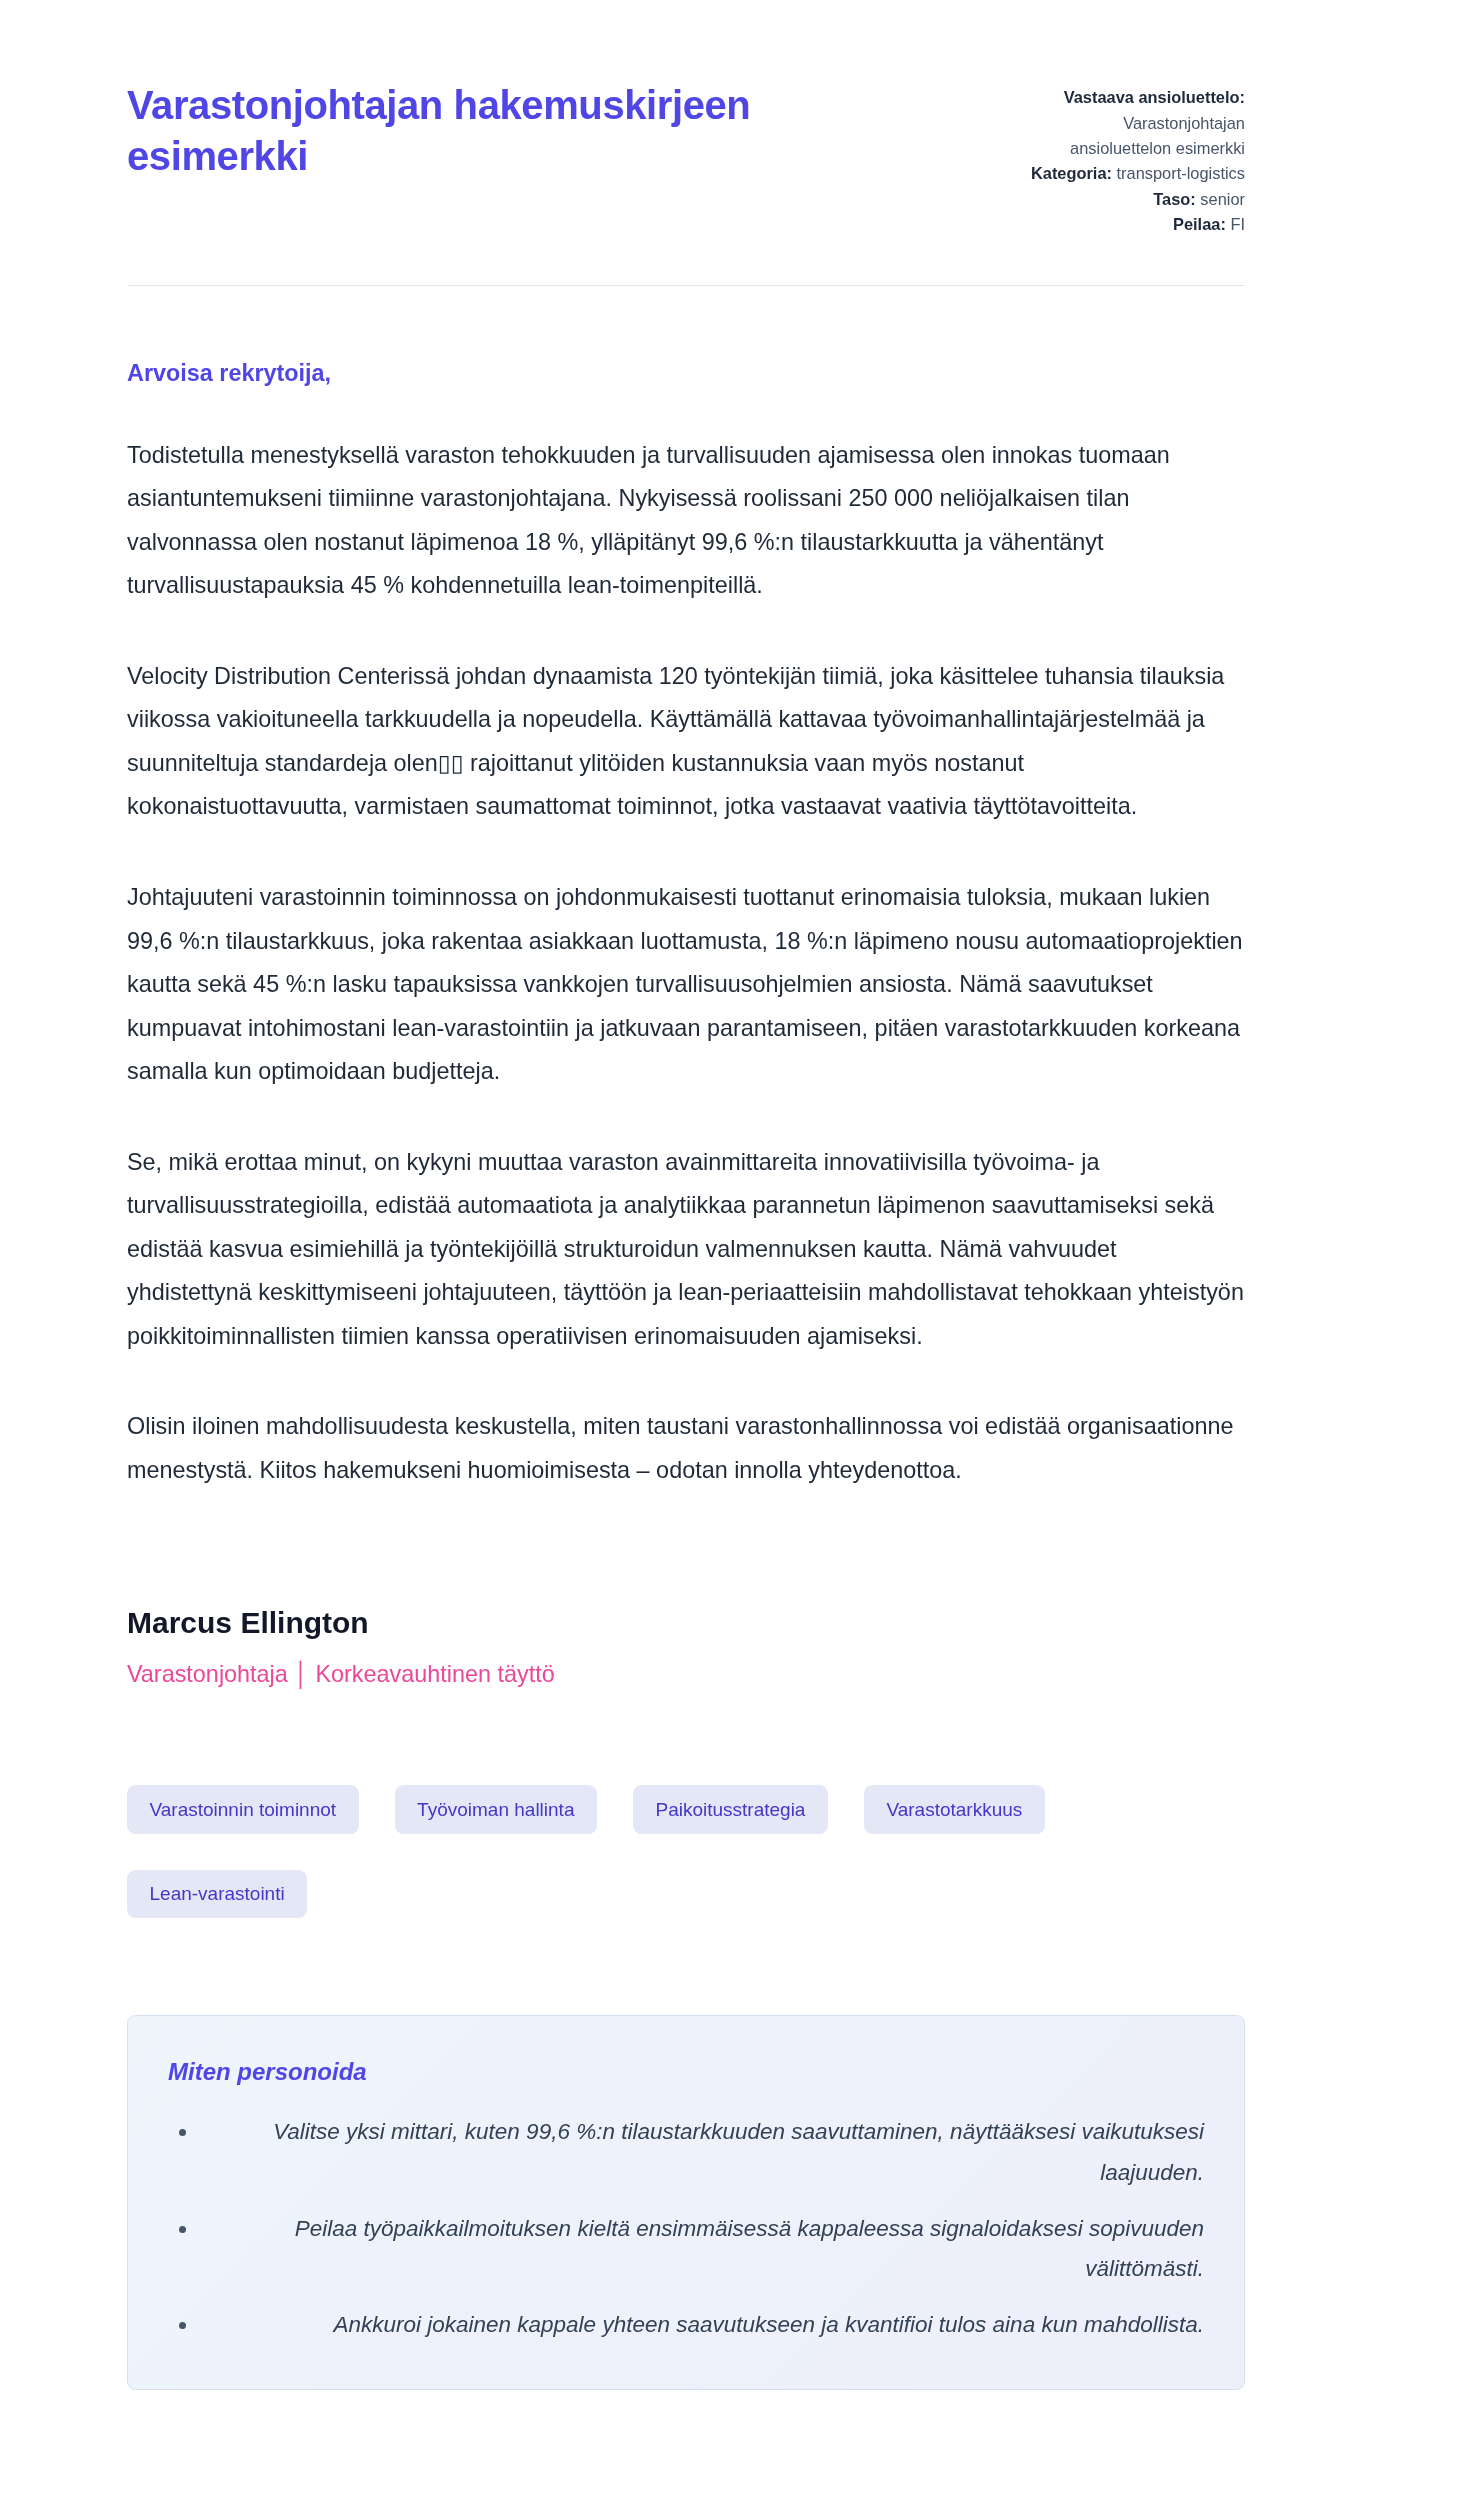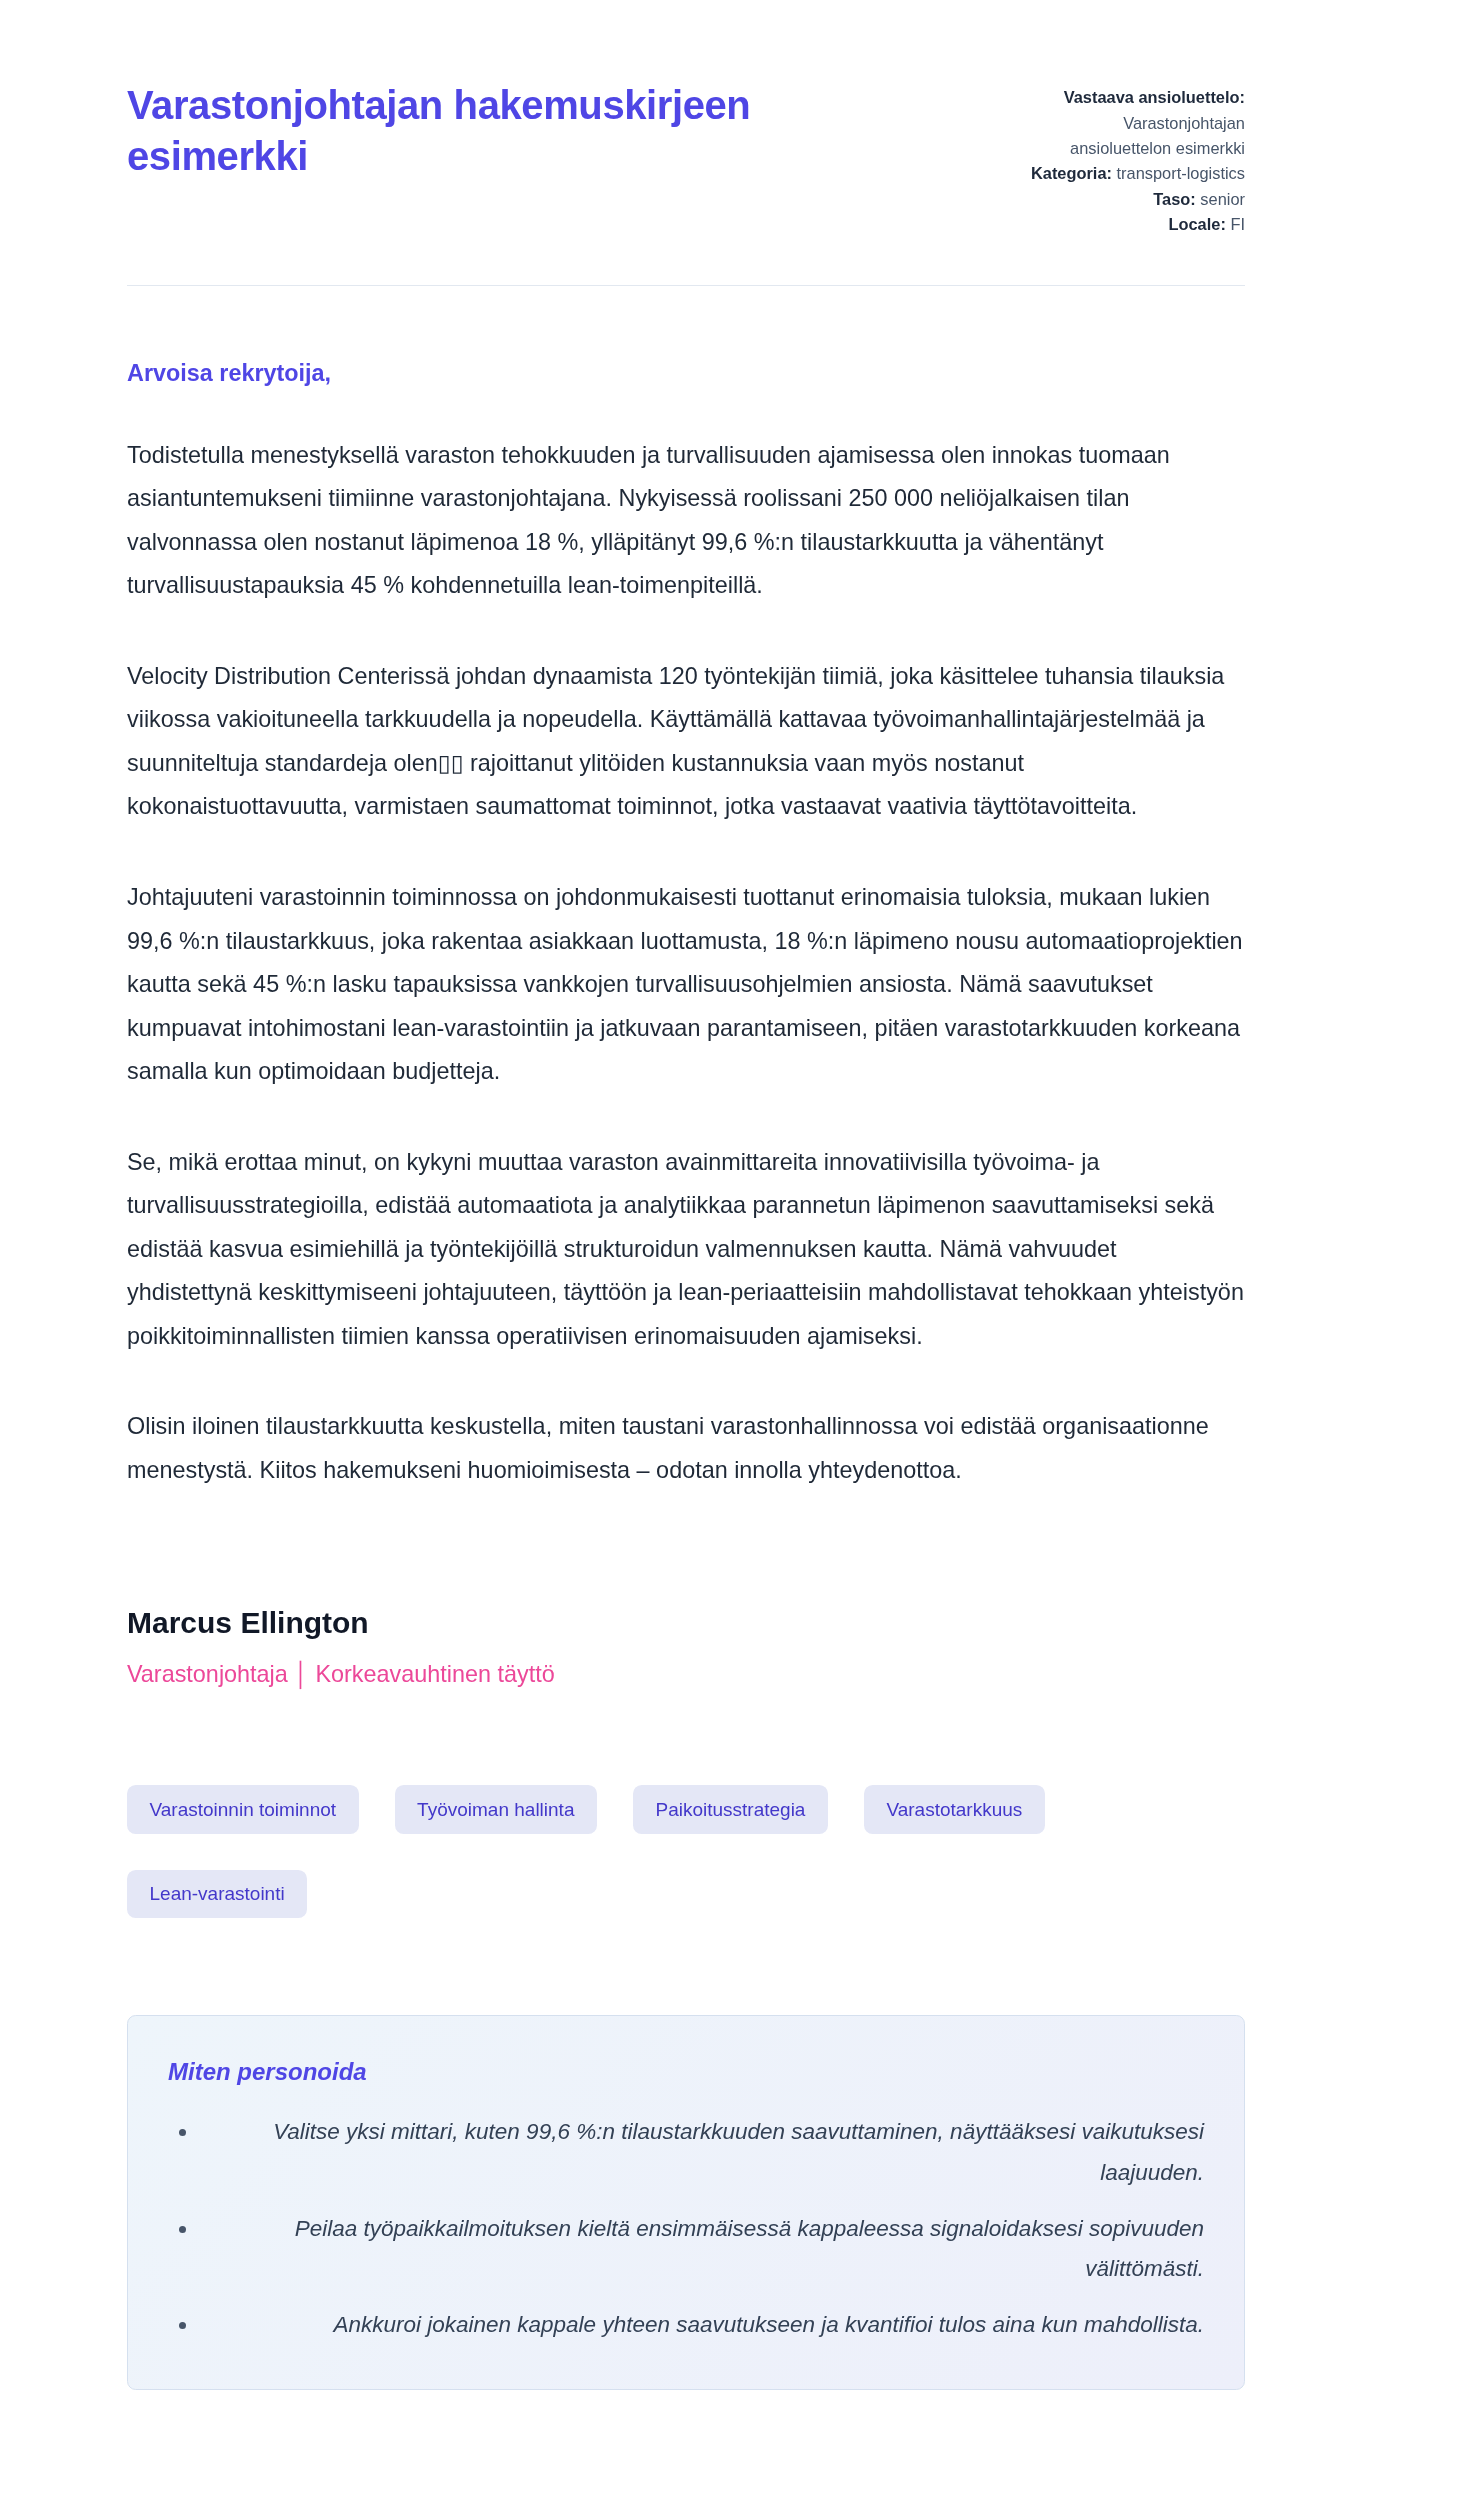--- a/index.html
+++ b/index.html
@@ -148,35 +148,35 @@
       </div>
       <div class="meta-row">
         <span class="meta-label">Kategoria:</span>
         <span class="meta-value">transport-logistics</span>
       </div>
       <div class="meta-row">
         <span class="meta-label">Taso:</span>
         <span class="meta-value">senior</span>
       </div>
       <div class="meta-row">
-        <span class="meta-label">Locale:</span>
+        <span class="meta-label">Peilaa:</span>
         <span class="meta-value">FI</span>
       </div>
     </div>
   </div>
 
   <hr class="divider">
 
   <div class="letter">
     <div class="salutation">Arvoisa rekrytoija,</div>
     <p class="para">Todistetulla menestyksellä varaston tehokkuuden ja turvallisuuden ajamisessa olen innokas tuomaan asiantuntemukseni tiimiinne varastonjohtajana. Nykyisessä roolissani 250 000 neliöjalkaisen tilan valvonnassa olen nostanut läpimenoa 18 %, ylläpitänyt 99,6 %:n tilaustarkkuutta ja vähentänyt turvallisuustapauksia 45 % kohdennetuilla lean-toimenpiteillä.</p>
     <p class="para">Velocity Distribution Centerissä johdan dynaamista 120 työntekijän tiimiä, joka käsittelee tuhansia tilauksia viikossa vakioituneella tarkkuudella ja nopeudella. Käyttämällä kattavaa työvoimanhallintajärjestelmää ja suunniteltuja standardeja olen▯▯ rajoittanut ylitöiden kustannuksia vaan myös nostanut kokonaistuottavuutta, varmistaen saumattomat toiminnot, jotka vastaavat vaativia täyttötavoitteita.</p>
     <p class="para">Johtajuuteni varastoinnin toiminnossa on johdonmukaisesti tuottanut erinomaisia tuloksia, mukaan lukien 99,6 %:n tilaustarkkuus, joka rakentaa asiakkaan luottamusta, 18 %:n läpimeno nousu automaatioprojektien kautta sekä 45 %:n lasku tapauksissa vankkojen turvallisuusohjelmien ansiosta. Nämä saavutukset kumpuavat intohimostani lean-varastointiin ja jatkuvaan parantamiseen, pitäen varastotarkkuuden korkeana samalla kun optimoidaan budjetteja.</p>
     <p class="para">Se, mikä erottaa minut, on kykyni muuttaa varaston avainmittareita innovatiivisilla työvoima- ja turvallisuusstrategioilla, edistää automaatiota ja analytiikkaa parannetun läpimenon saavuttamiseksi sekä edistää kasvua esimiehillä ja työntekijöillä strukturoidun valmennuksen kautta. Nämä vahvuudet yhdistettynä keskittymiseeni johtajuuteen, täyttöön ja lean-periaatteisiin mahdollistavat tehokkaan yhteistyön poikkitoiminnallisten tiimien kanssa operatiivisen erinomaisuuden ajamiseksi.</p>
-    <p class="para">Olisin iloinen tilaustarkkuutta keskustella, miten taustani varastonhallinnossa voi edistää organisaationne menestystä. Kiitos hakemukseni huomioimisesta – odotan innolla yhteydenottoa.</p>
+    <p class="para">Olisin iloinen mahdollisuudesta keskustella, miten taustani varastonhallinnossa voi edistää organisaationne menestystä. Kiitos hakemukseni huomioimisesta – odotan innolla yhteydenottoa.</p>
 
     <div class="signature">
       <div class="signature-name">Marcus Ellington</div>
       <div class="signature-role">Varastonjohtaja │ Korkeavauhtinen täyttö</div>
     </div>
   </div>
 
   <div class="tags">
     <span class="tag">Varastoinnin toiminnot</span>
     <span class="tag">Työvoiman hallinta</span>

